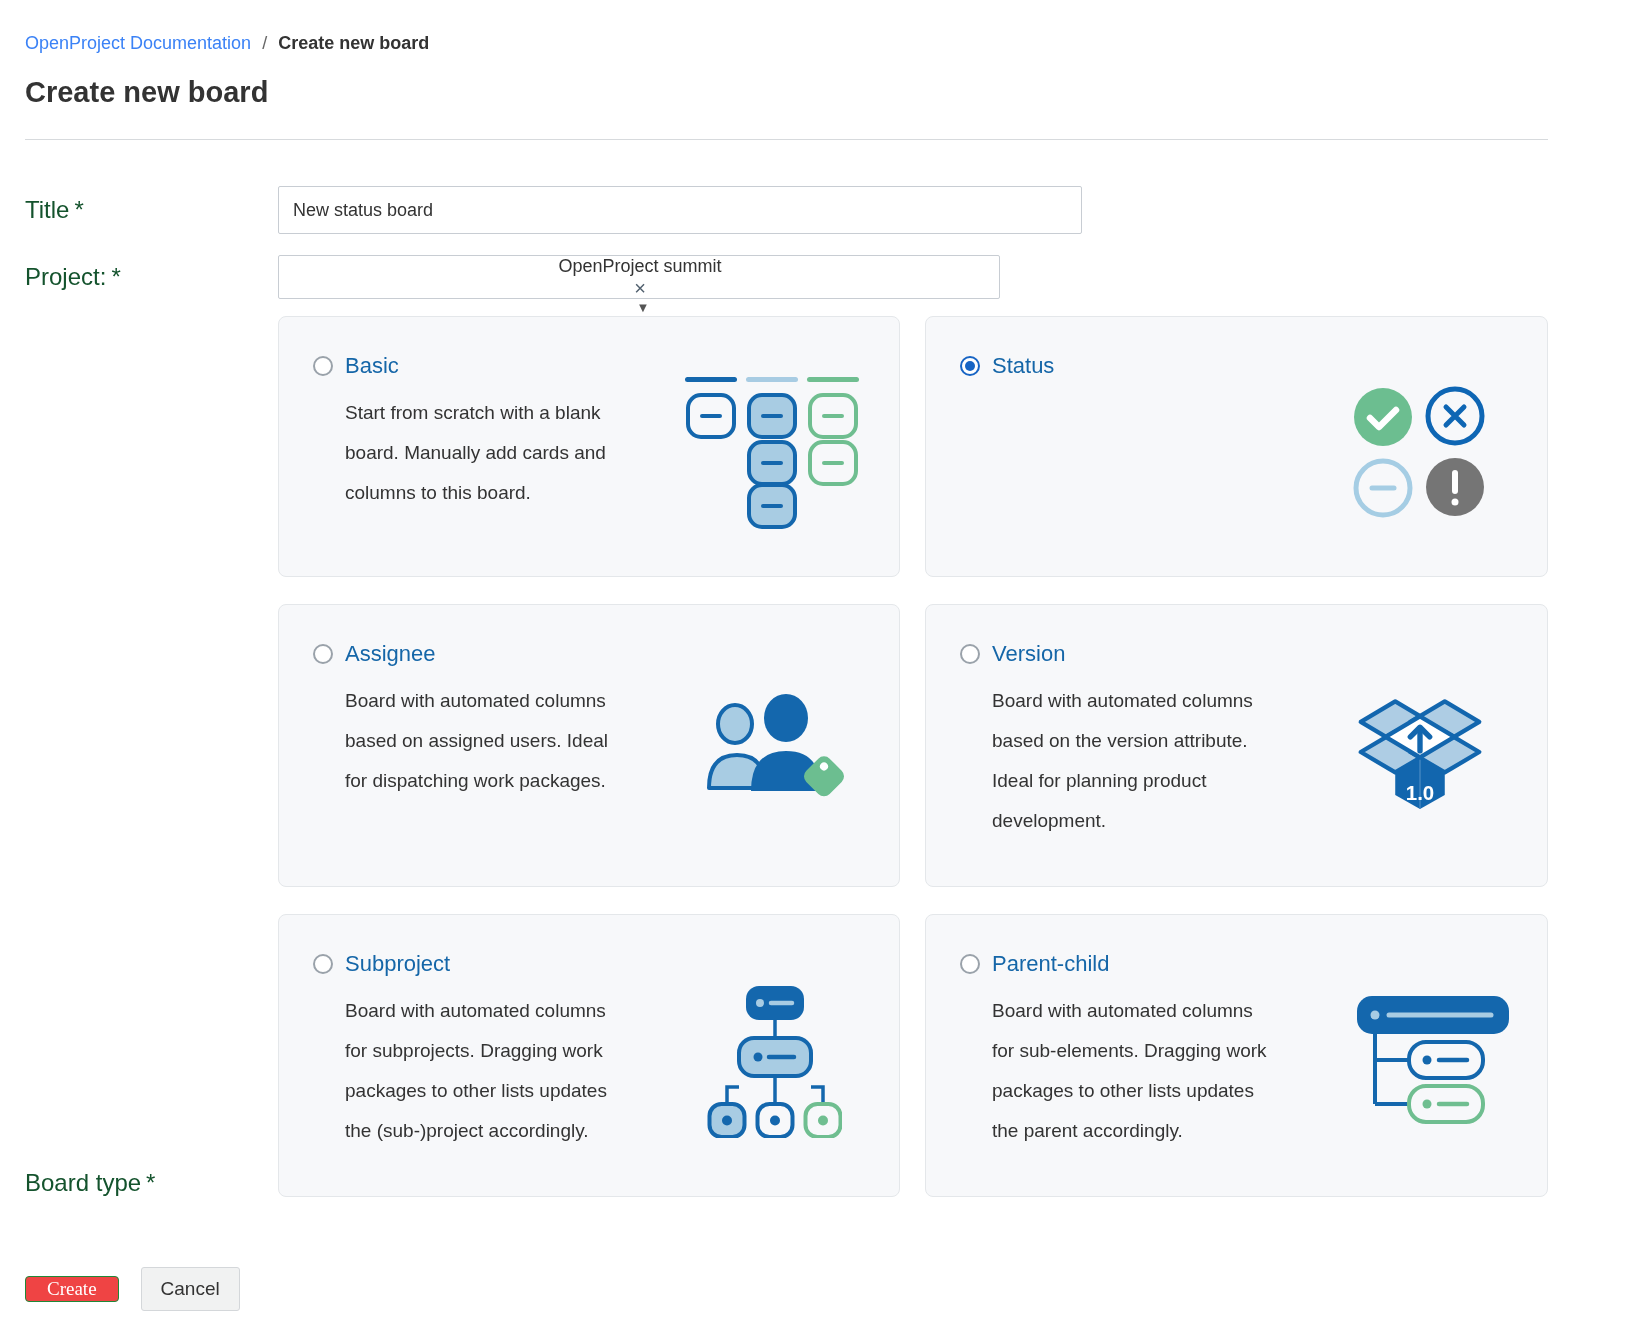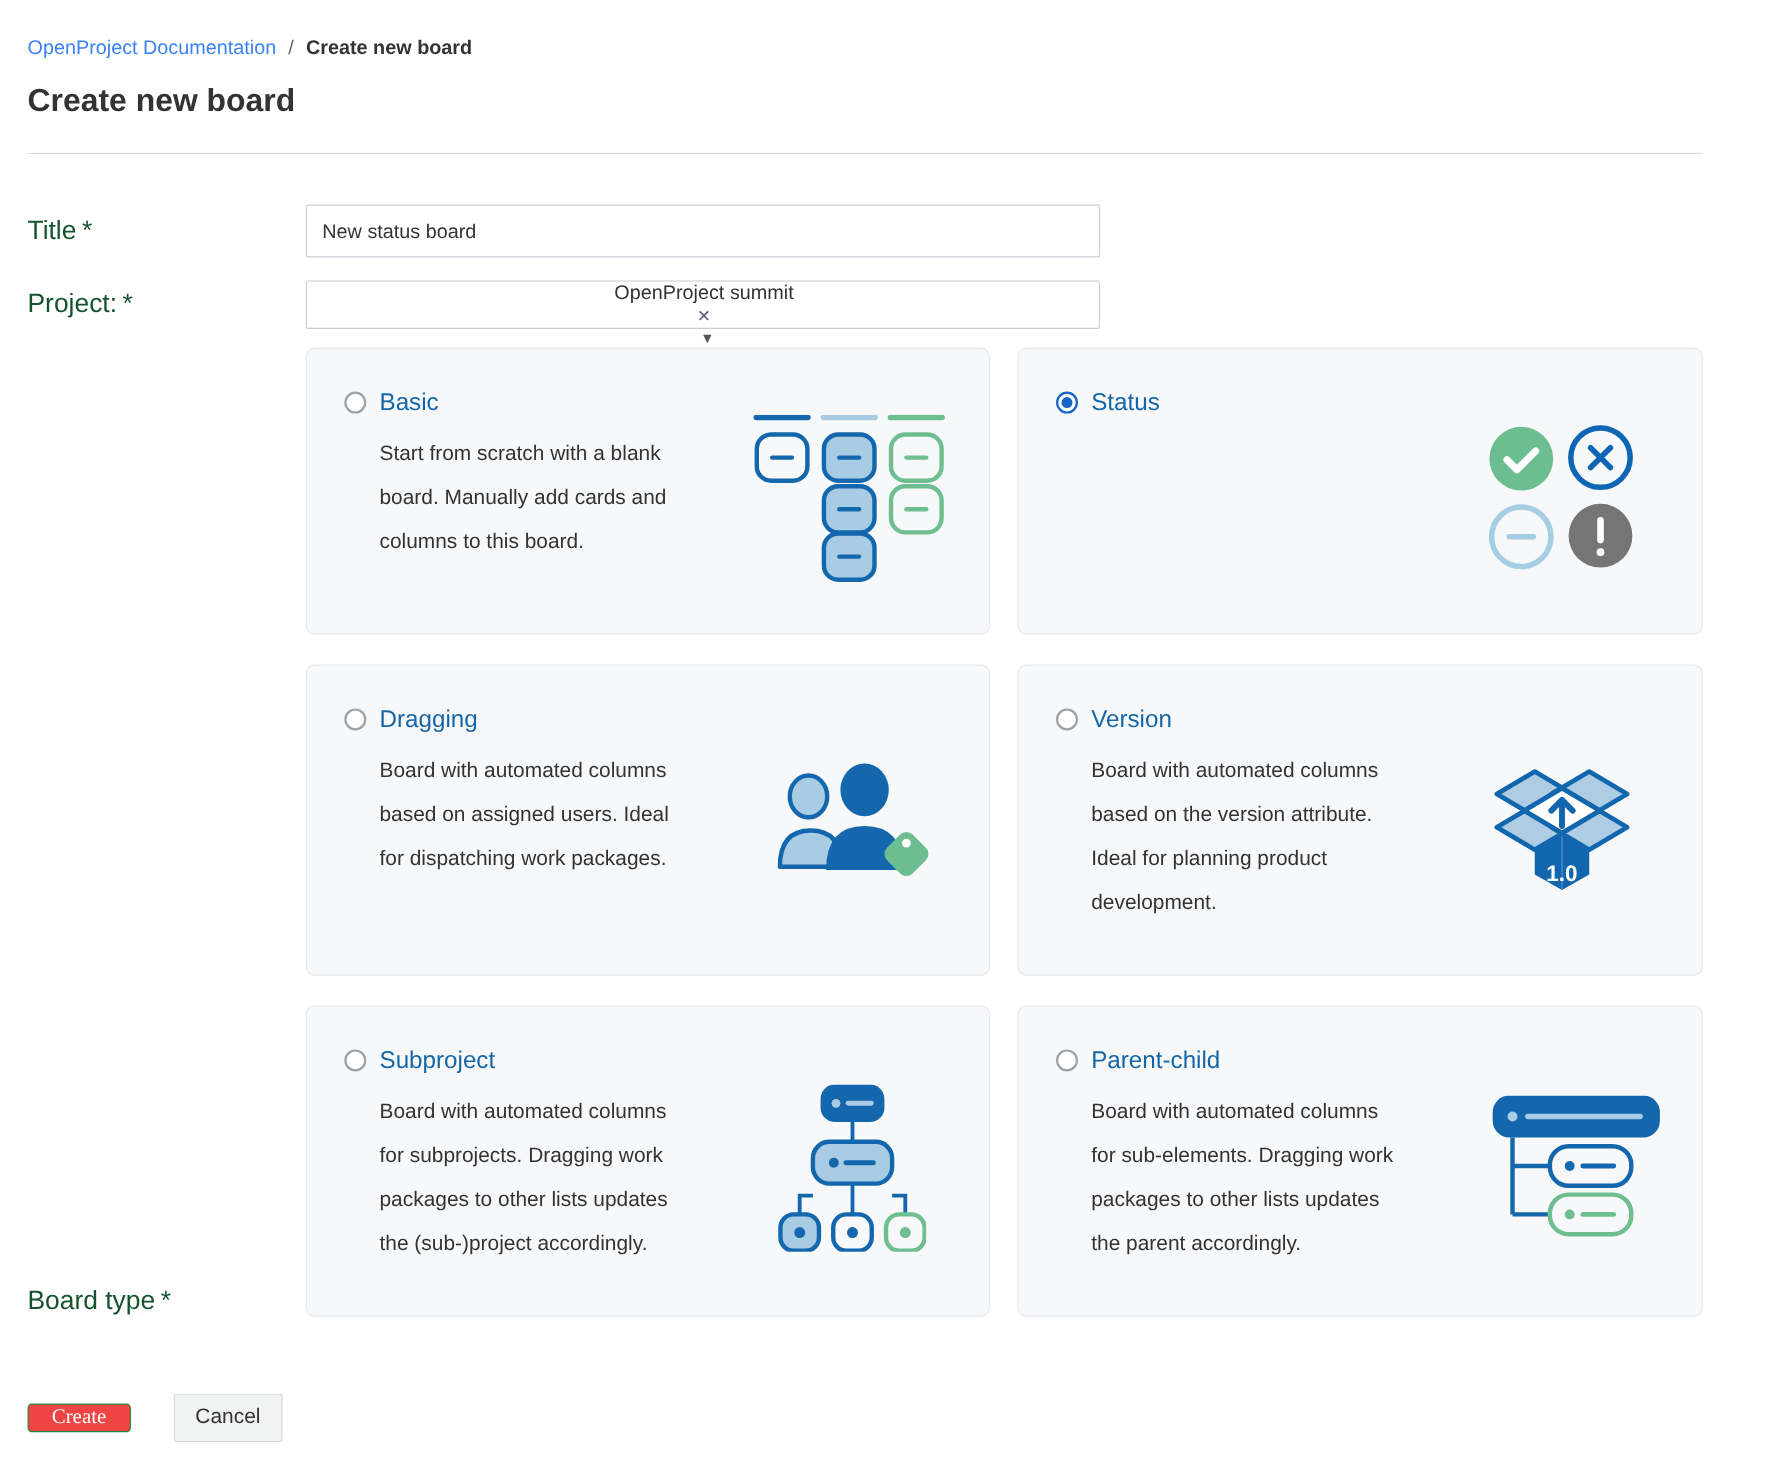--- a/index.html
+++ b/index.html
@@ -22,21 +22,21 @@
 
   
   .form { margin-top: 46px; }
   .form-row { display: flex; align-items: center; margin-bottom: 21px; }
   .form-row.board-row { align-items: flex-end; margin-bottom: 0; }
   .form-label { width: 253px; font-size: 24px; color: #14532d; flex: 0 0 253px; }
   .form-label .req { margin-left: 5px; }
   .board-row .form-label { padding-top: 10px; }
 
   .text-input {
-    width: 722px; height: 48px; border: 1px solid #c8cdd3; border-radius: 2px;
+    width: 804px; height: 48px; border: 1px solid #c8cdd3; border-radius: 2px;
     font-size: 18px; color: #333; padding: 12px 14px;
     font-family: "Liberation Sans", sans-serif; outline: none; background: #fff;
   }
   .select-box {
     width: 722px; height: 44px; border: 1px solid #c8cdd3; border-radius: 2px;
     background: #fff; display: flex; align-items: center; padding: 0 12px 0 14px;
     font-size: 18px; cursor: pointer; flex-direction: column;
   }
   .select-box .value { flex: 1; }
   .select-box .clear { color: #51606e; font-size: 20px; padding: 0 10px; cursor: pointer; }
@@ -68,21 +68,21 @@
 
   
   .actions { margin-top: 70px; display: flex; align-items: center; }
   .btn { font-family: "Liberation Sans", sans-serif; font-size: 19px; cursor: pointer; }
   .btn-create {
     background: #ef4444; color: #ffffff; border: 1px solid #1f8838;
     border-radius: 4px; padding: 1px 21px; font-family: Liberation Serif, serif;
   }
   .btn-cancel {
     background: #f1f2f2; color: #333; border: 1px solid #d4d7da;
-    border-radius: 3px; padding: 10px 19px; margin-left: 39px;
+    border-radius: 3px; padding: 10px 19px; margin-left: 22px;
   }
 </style>
 </head>
 <body>
 
 <div class="container">
 
   <div class="breadcrumb">
     <a>OpenProject Documentation</a>
     <span class="sep">/</span>
@@ -167,21 +167,21 @@
               <line x1="103" y1="88" x2="103" y2="106" stroke="#ffffff" stroke-width="6" stroke-linecap="round"></line>
               <circle cx="103" cy="117" r="3.5" fill="#ffffff"></circle>
             </svg>
           </div>
         </div>
 
         <div class="board-card">
           <div class="card-main">
             <div class="card-head">
               <span class="radio"></span>
-              <span class="card-title">Dragging</span>
+              <span class="card-title">Assignee</span>
             </div>
             <p class="card-desc">Board with automated columns based on assigned users. Ideal for dispatching work packages.</p>
           </div>
           <div class="card-icon">
             <svg width="168" height="122" viewBox="0 0 168 122">
               <ellipse cx="47" cy="33" rx="17" ry="19" fill="#a8cce3" stroke="#1467ad" stroke-width="4"></ellipse>
               <path d="M21,97 Q21,64 49,64 Q77,64 77,97 Z" fill="#a8cce3" stroke="#1467ad" stroke-width="4" stroke-linejoin="round"></path>
               <ellipse cx="98" cy="27" rx="22" ry="24" fill="#1467ad"></ellipse>
               <path d="M63,100 Q63,60 98,60 Q133,60 133,100 Z" fill="#1467ad"></path>
               <g transform="translate(136,62) rotate(45)">

